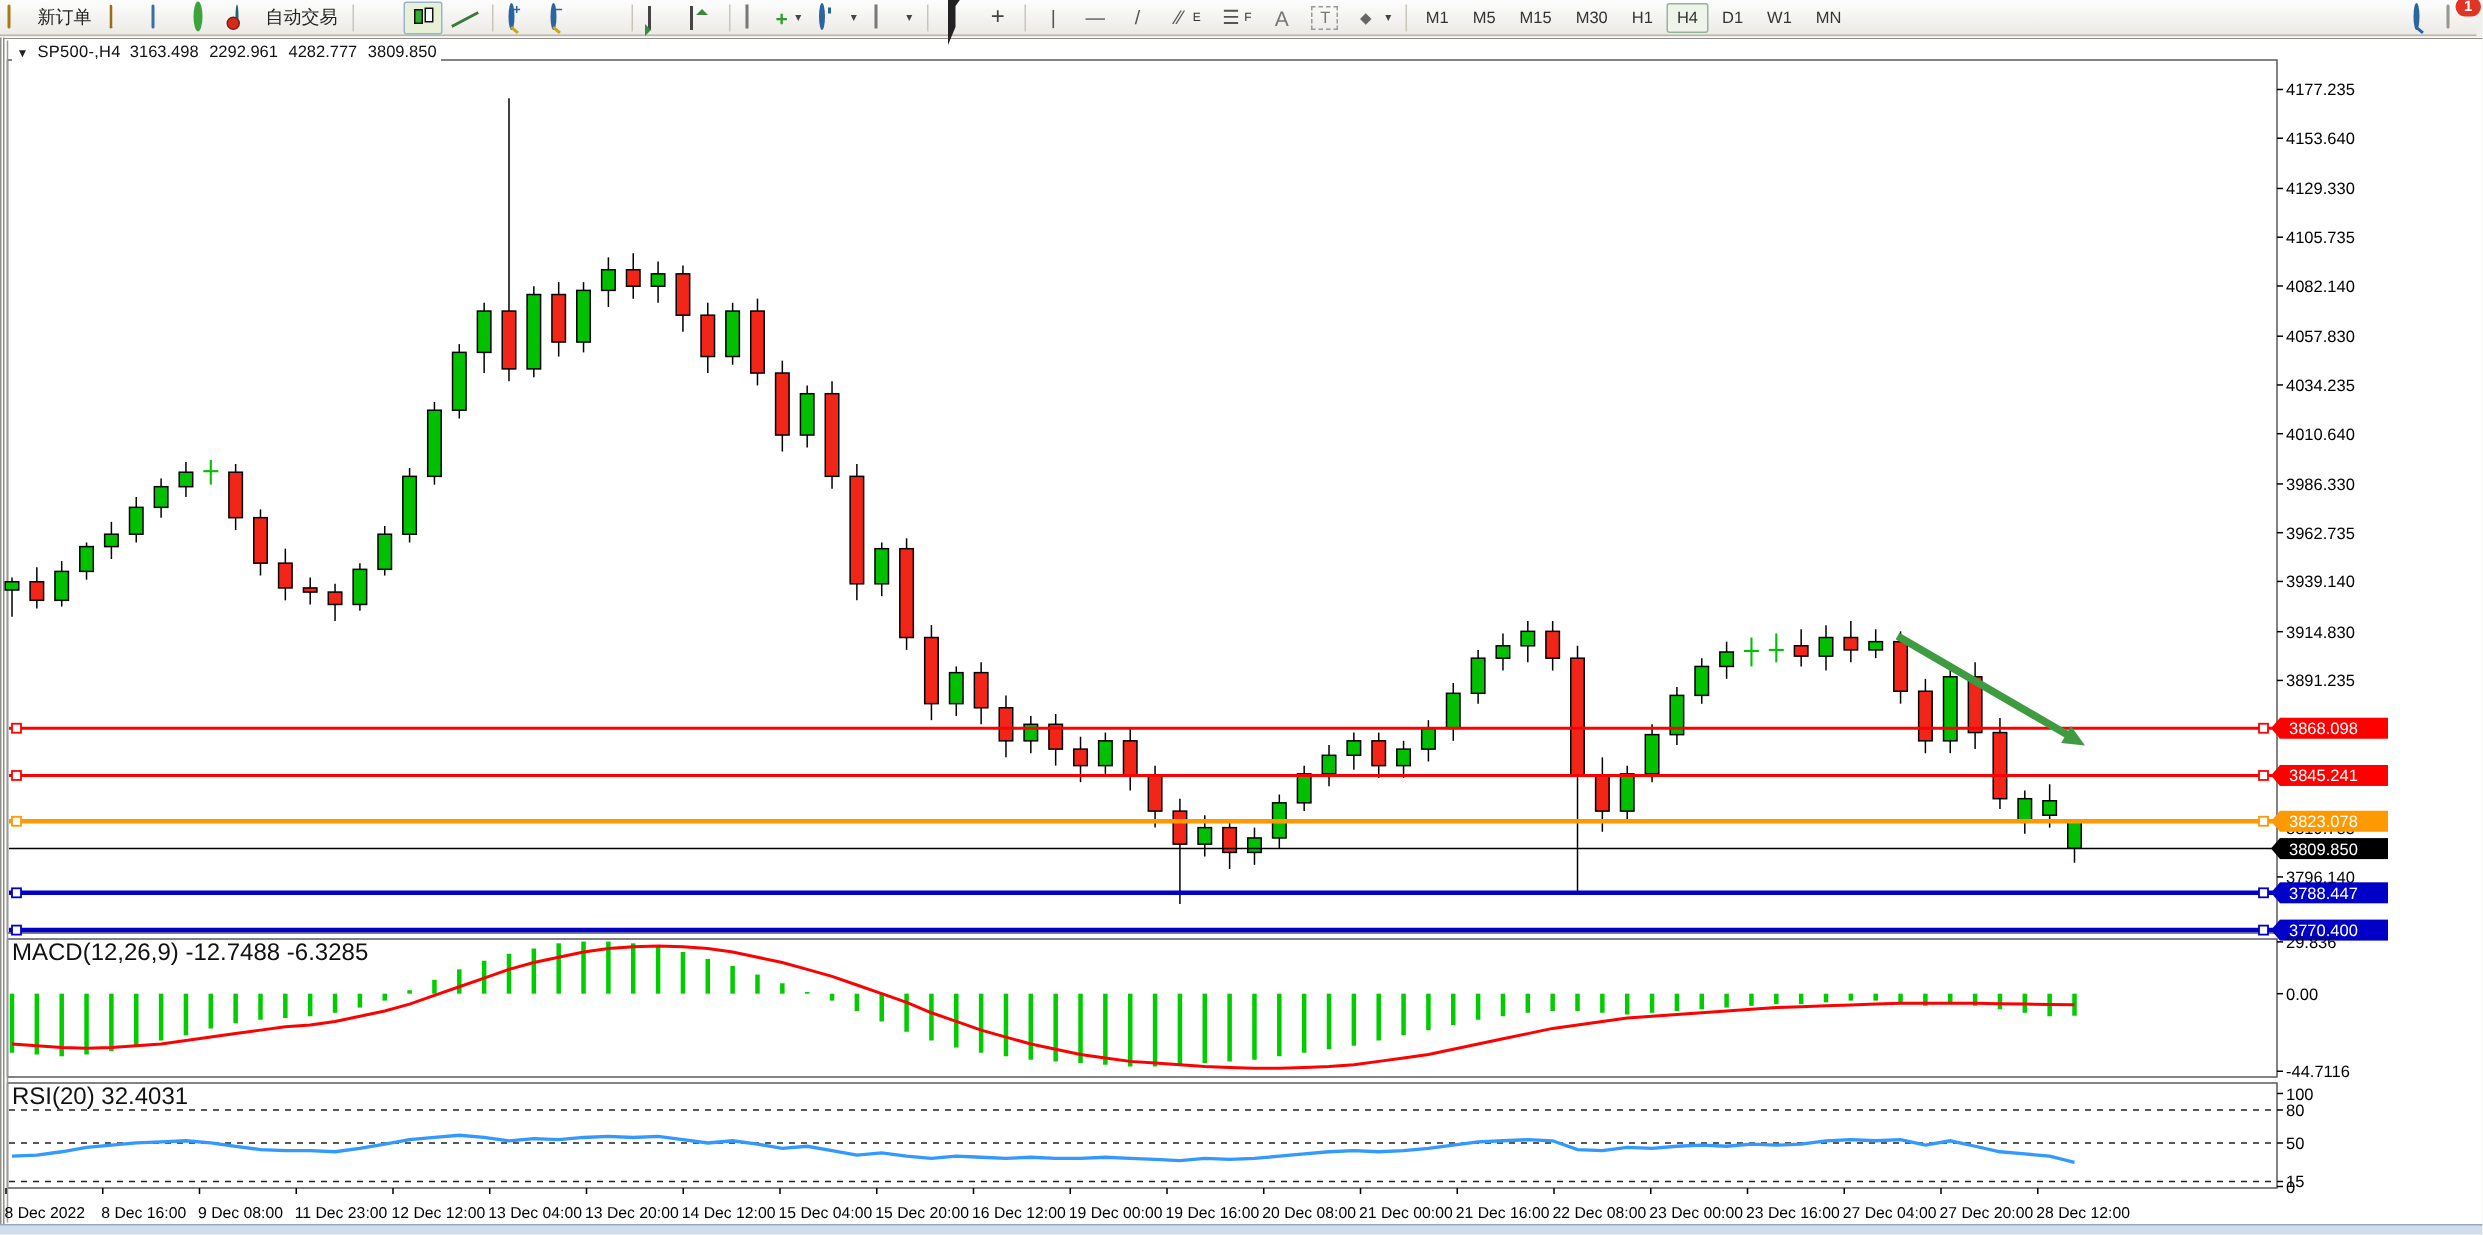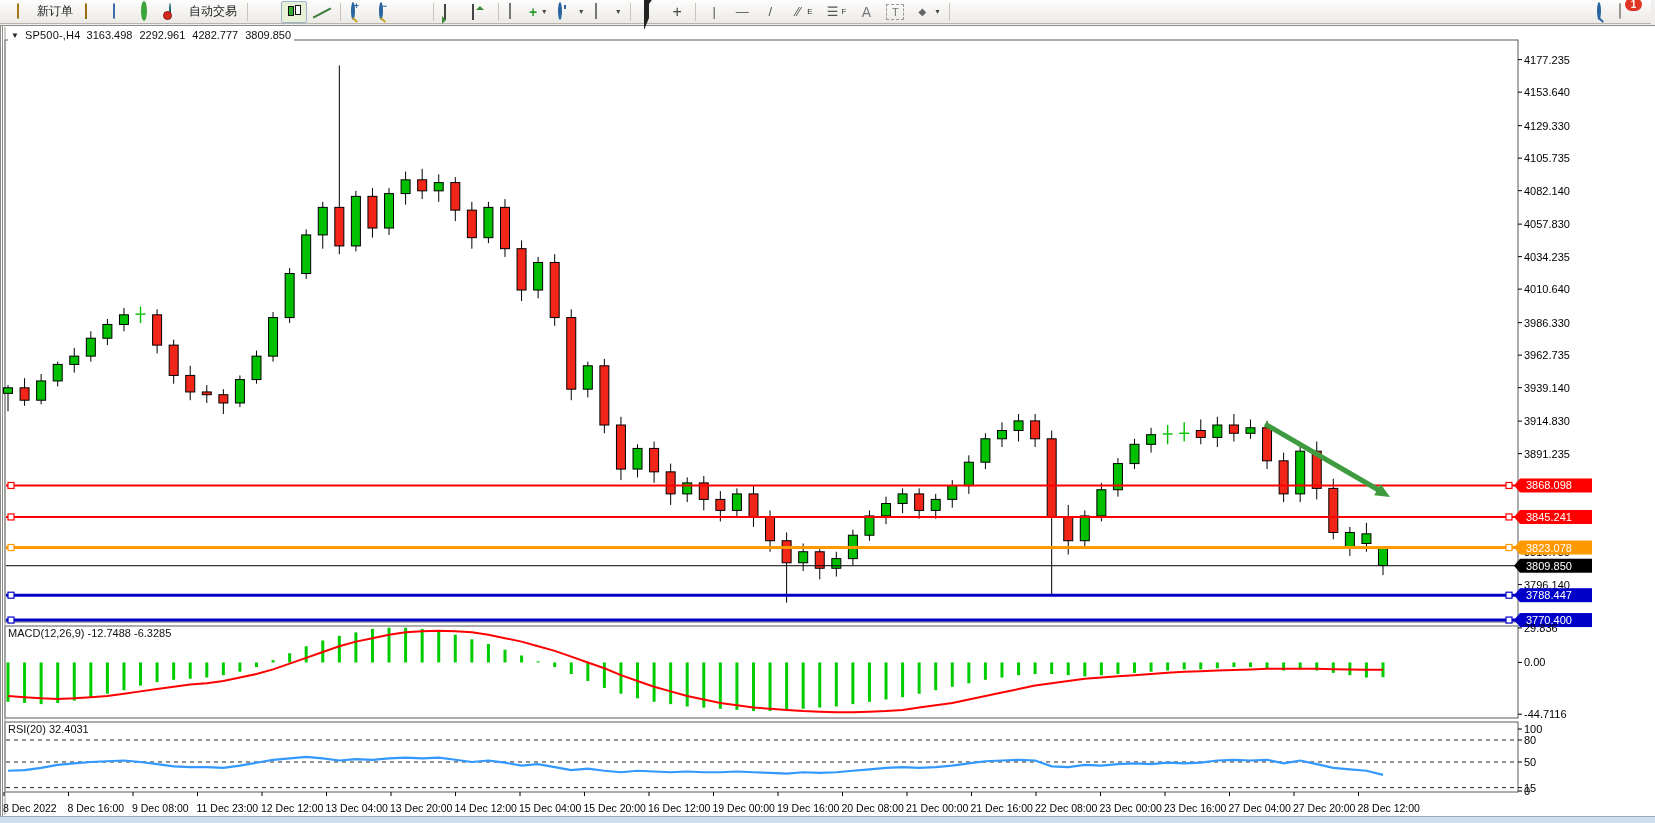--- a/index.html
+++ b/index.html
@@ -6,21 +6,21 @@
   body{
     width:1655px;height:823px;overflow:hidden;position:relative;
     background:#f0efed;font-family:"Liberation Sans",sans-serif;
     -webkit-font-smoothing:antialiased;
   }
   
   .toolbar{
     position:absolute;left:0;top:0;width:1651px;height:24px;
     background:linear-gradient(#fdfdfd,#eceae6);
     border-bottom:1px solid #b8b4ac;
-    display:flex;align-items:center;gap:2px;padding:0 12px;box-sizing:border-box;
+    display:flex;align-items:center;gap:2px;padding:0 0;box-sizing:border-box;
     font-size:12px;color:#222;z-index:5;
   }
   .tb-btn{
     display:flex;align-items:center;gap:4px;height:20px;padding:0 4px;
     border:1px solid transparent;border-radius:2px;cursor:default;white-space:nowrap;
   }
   .tb-btn.active{border:1px solid #9ab4d0;background:#e8f0d8;}
   .tb-sep{width:1px;height:18px;background:#c9c5bd;margin:0 3px;flex:0 0 auto;}
   .tf-btn{height:18px;padding:0 6px;font-size:11px;color:#333;display:flex;align-items:center;
     border:1px solid transparent;border-radius:2px;}
@@ -72,21 +72,21 @@
   
   .chart-window{
     position:absolute;left:0;top:25px;width:1655px;height:791px;background:#fff;
     border-left:3px double #8f8d88;border-top:1px solid #8f8d88;box-sizing:border-box;
   }
   .chart-title{
     position:absolute;left:8px;top:29px;z-index:4;font-size:11px;color:#111;
     display:flex;align-items:center;gap:6px;background:#fff;padding:0 3px;
   }
   .chart-title .dd{font-size:8px;color:#222;}
-  .ind-label{position:absolute;z-index:4;font-size:11px;color:#111;background:transparent;}
+  .ind-label{position:absolute;z-index:4;font-size:16px;color:#111;background:transparent;}
   svg#chart{position:absolute;left:0;top:0;z-index:1;}
   .bottom-strip{
     position:absolute;left:0;top:816px;width:1655px;height:7px;
     background:#cfdded;border-top:1px solid #98a8bc;z-index:6;
   }
 </style>
 </head>
 <body>
 
 <div class="toolbar">
@@ -177,20 +177,31 @@
       <span class="icon16"><span class="glyph" style="color:#777;font-size:14px">A</span></span>
     </div>
   <div class="tb-btn">
       <span class="icon16"><span class="glyph" style="color:#777;border:1px dashed #999;font-size:11px;line-height:14px">T</span></span>
     </div>
   <div class="tb-btn">
       <span class="icon16"><span class="glyph" style="color:#666;font-size:10px">◆</span></span>
       <span class="caret">▾</span>
     </div>
   <div class="tb-sep"></div>
+  <div id="tf-group" style="display:flex;align-items:center;gap:2px">
+      <div class="tf-btn">M1</div>
+      <div class="tf-btn">M5</div>
+      <div class="tf-btn">M15</div>
+      <div class="tf-btn">M30</div>
+      <div class="tf-btn">H1</div>
+      <div class="tf-btn active">H4</div>
+      <div class="tf-btn">D1</div>
+      <div class="tf-btn">W1</div>
+      <div class="tf-btn">MN</div>
+    </div>
   <div class="tb-right">
     <span class="icon16"><span class="i-search" style="margin-top:3px"></span></span>
     <span class="icon16">
       <span class="i-bubble"></span>
       <span class="badge">1</span>
     </span>
   </div>
 </div>
 
 <div class="chart-window"></div>

